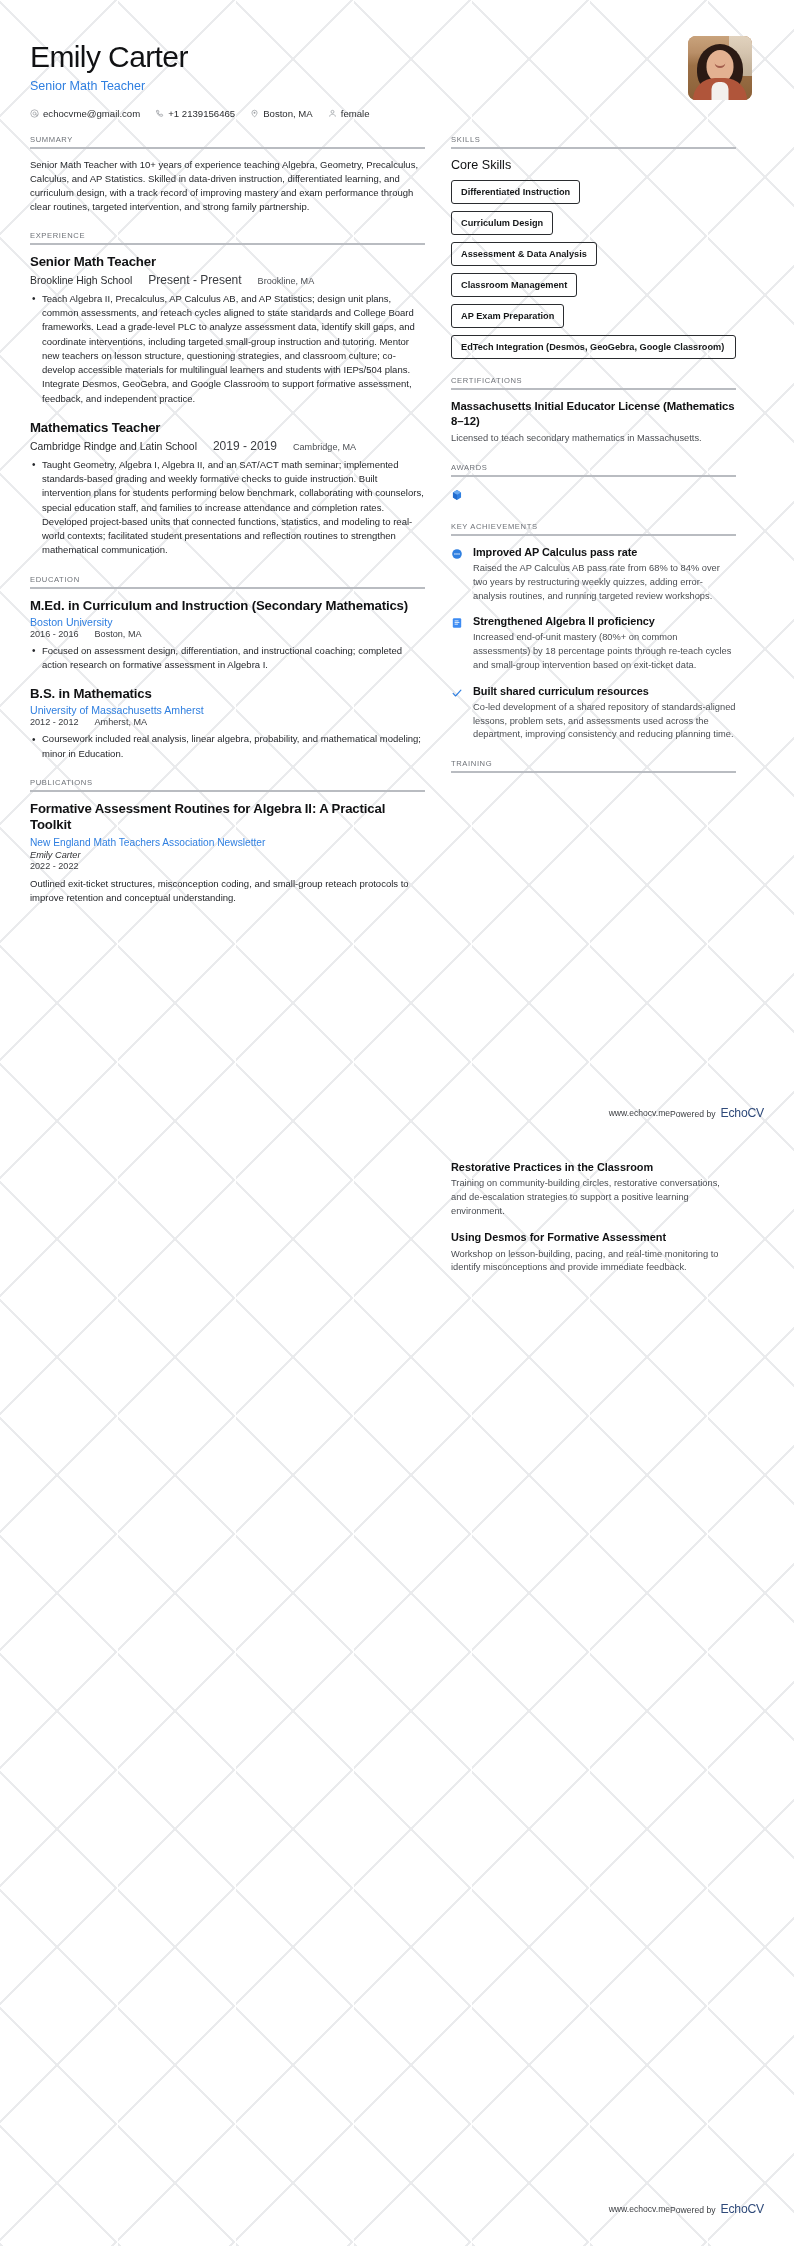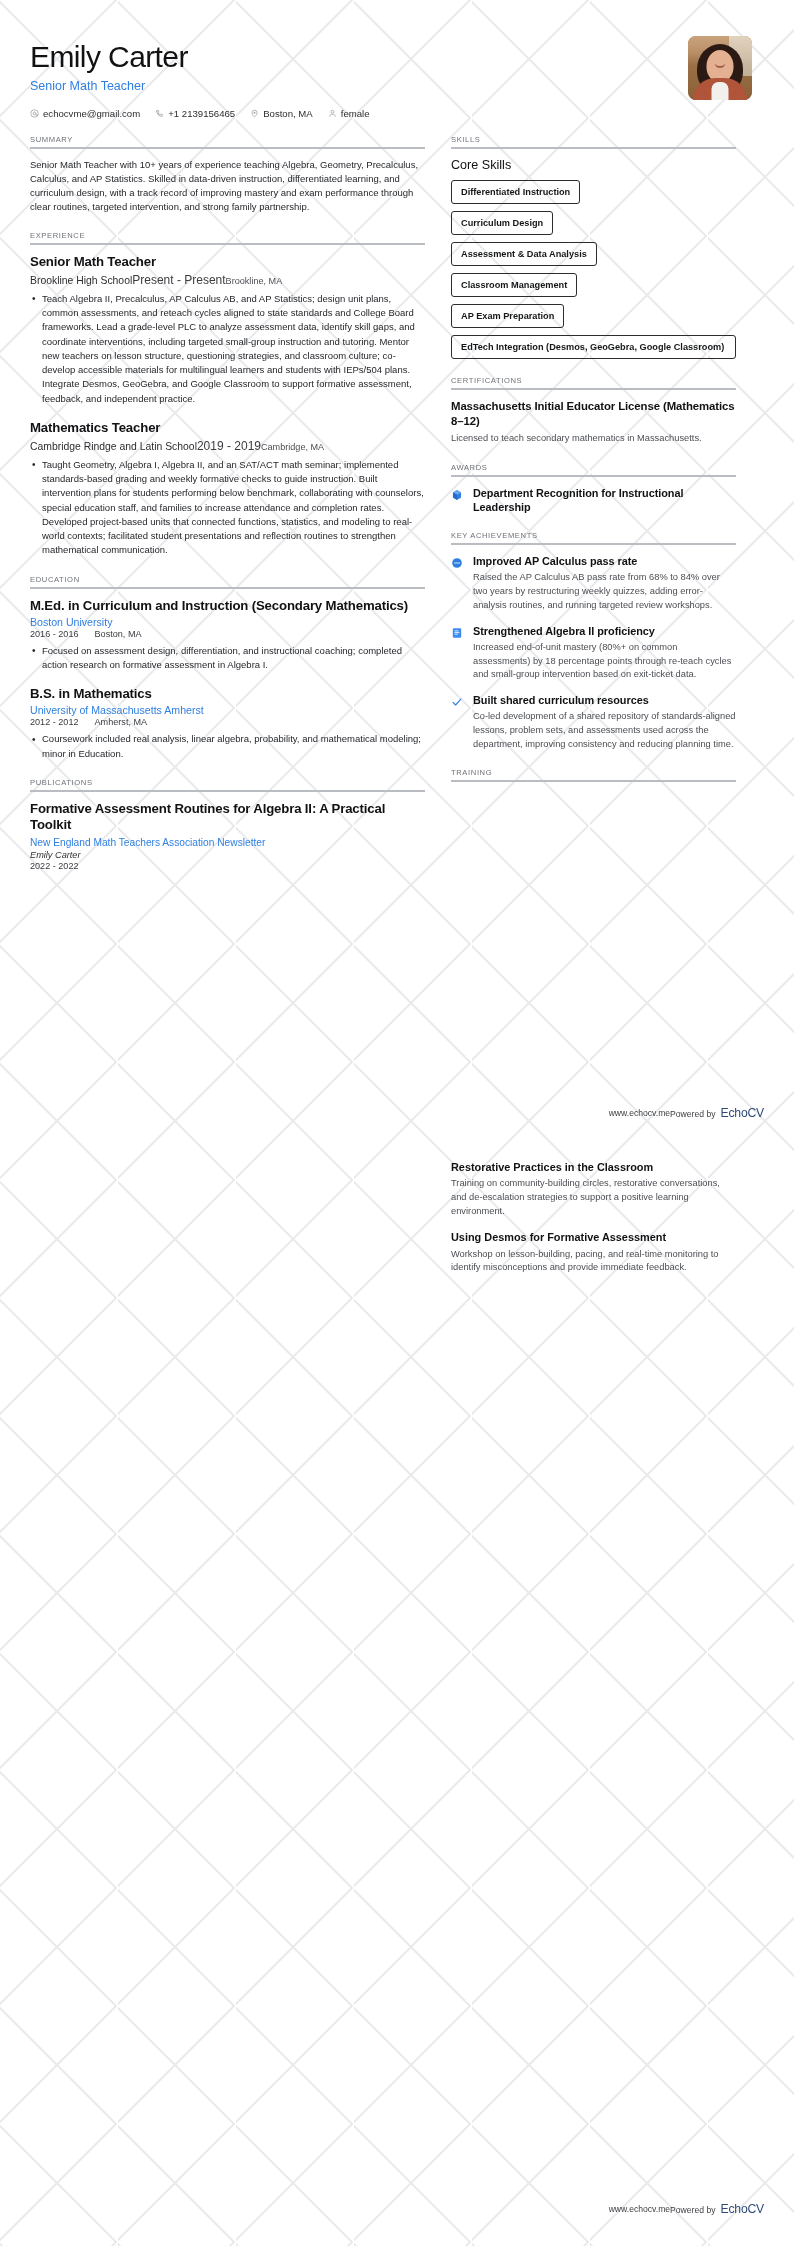--- a/index.html
+++ b/index.html
@@ -148,20 +148,21 @@
   .entry-title {
     font-size: 13.2px;
     font-weight: 700;
     color: #111214;
     line-height: 1.22;
     letter-spacing: -0.15px;
   }
   .entry-meta {
     display: flex;
     align-items: baseline;
+    gap: 16px;
     margin-top: 3px;
     font-size: 9.4px;
     color: #2f3134;
     flex-wrap: wrap;
   }
   .entry-meta .org { font-size: 10.4px; color: #2b2d30; }
   .entry-meta .dates { font-size: 12px; color: #3a3c40; }
   .entry-meta .loc { font-size: 9.1px; color: #4c4f54; }
   .entry-meta-stack { margin-top: 2px; }
   .entry-meta-stack .org { display: block; font-size: 10.6px; color: #2f7fe0; }
@@ -399,20 +400,21 @@
 
       <div class="sec">
         <div class="sec-label">PUBLICATIONS</div>
         <div class="sec-rule"></div>
 
         <div class="entry">
           <div class="pub-title">Formative Assessment Routines for Algebra II: A Practical Toolkit</div>
           <div class="pub-journal">New England Math Teachers Association Newsletter</div>
           <div class="pub-author">Emily Carter</div>
           <div class="pub-dates">2022 - 2022</div>
+          <div class="pub-desc">Outlined exit-ticket structures, misconception coding, and small-group reteach protocols to improve retention and conceptual understanding.</div>
         </div>
       </div>
 
     </div>
 
     <div class="col-right">
 
       <div class="sec">
         <div class="sec-label">SKILLS</div>
         <div class="sec-rule"></div>
@@ -443,21 +445,20 @@
 
         <div class="ach">
           <div class="ach-icon">
             <svg width="12" height="12" viewBox="0 0 16 16">
               <path d="M8 1.4l5.4 3.1v6.9L8 14.6 2.6 11.4V4.5z" fill="#2f7fe0"></path>
               <path d="M8 1.4l5.4 3.1L8 7.6 2.6 4.5z" fill="#6aa9f0"></path>
               <path d="M8 7.6v7L2.6 11.4V4.5z" fill="#2168c9" opacity=".85"></path>
             </svg>
           </div>
           <div class="ach-body">
-            <div class="ach-title">Department Recognition for Instructional Leadership</div>
           </div>
         </div>
       </div>
 
       <div class="sec">
         <div class="sec-label">KEY ACHIEVEMENTS</div>
         <div class="sec-rule"></div>
 
         <div class="ach">
           <div class="ach-icon">

